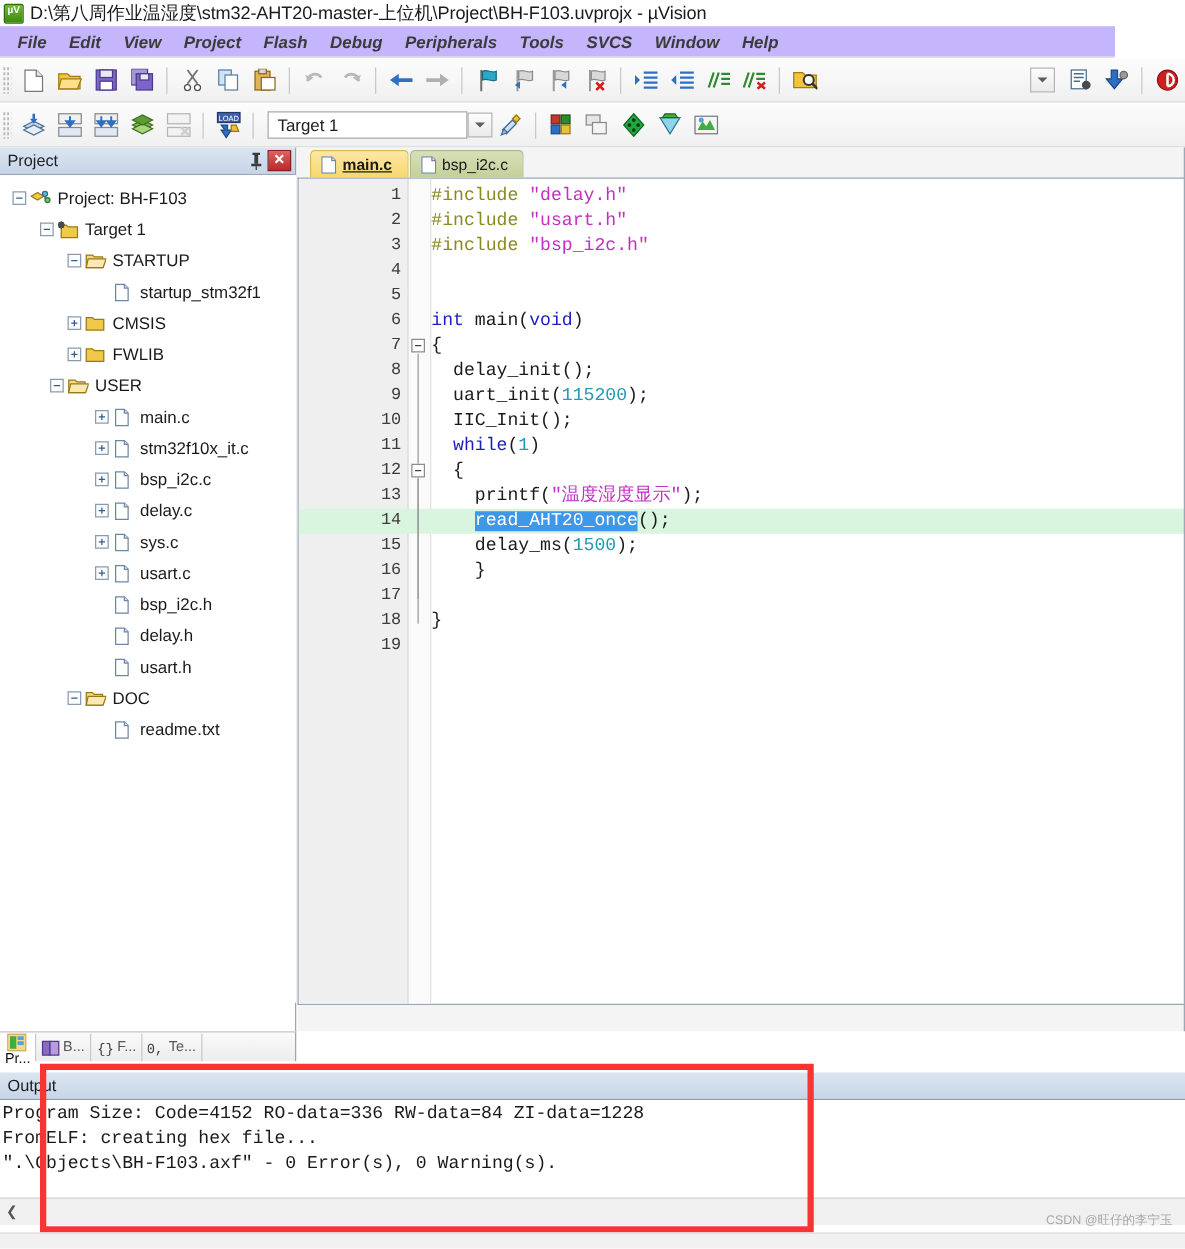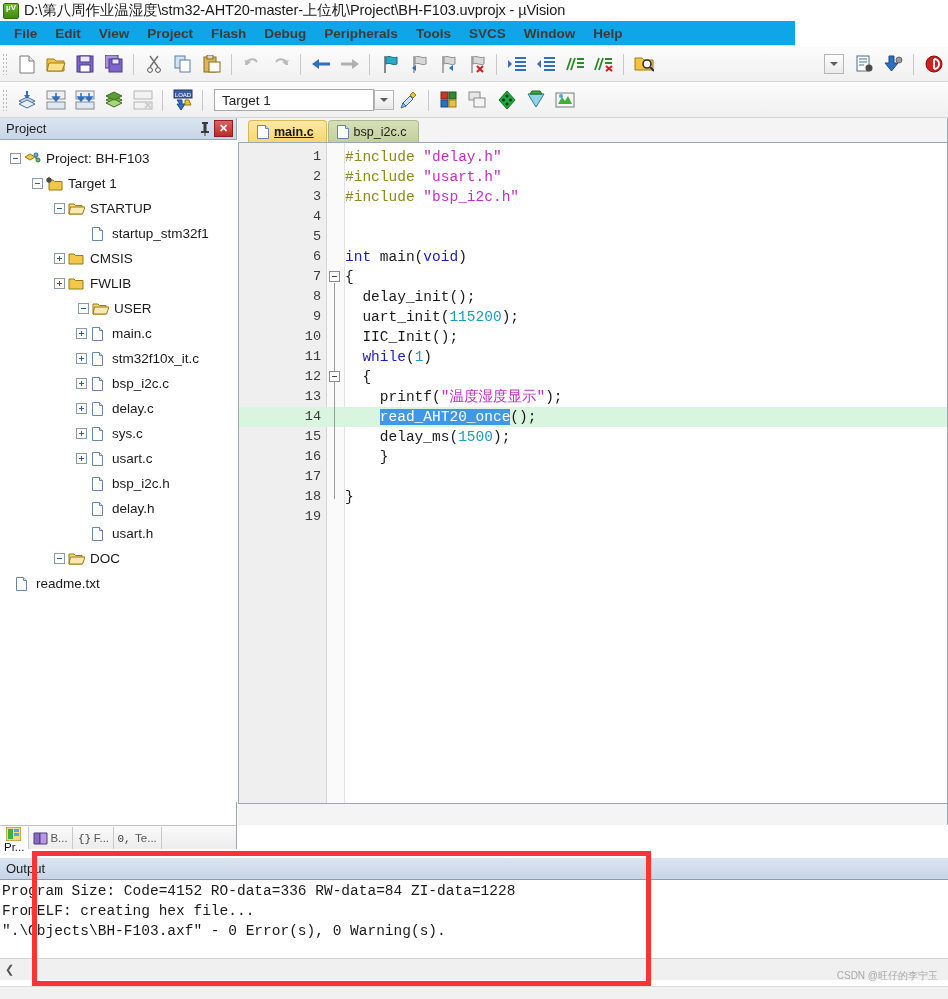--- a/index.html
+++ b/index.html
@@ -37,24 +37,25 @@
     text-align: center; color: #fff; font-size: 8px; font-weight: bold;
     font-family: "Liberation Sans", sans-serif;
   }
   .title-text {
     font-size: 14.5px; color: #1a1a1a; white-space: nowrap;
     letter-spacing: -0.1px;
   }
 
   
   .menubar {
-    position: absolute; left: 0; top: 21px; width: 795px; height: 25px;
-    background: #0ea5e9;
+    position: absolute; left: 0; top: 21px; width: 892px; height: 25px;
+    background: #c4b5fd;
     display: flex; align-items: center;
     border-bottom: 1px solid #dfdfdf;
+    font-style: italic;
   }
   .menu-item {
     font-size: 13.5px; color: #3b3b3b; font-weight: bold;
     padding: 2px 9px; cursor: default; white-space: nowrap;
   }
   .menu-item:first-child { margin-left: 5px; }
 
   
   .toolbar {
     position: absolute; left: 0; width: 948px; height: 35px;
@@ -682,21 +683,21 @@
             </svg></span>
           <span class="tlbl">CMSIS</span>
         </div>
         <div class="tnode" style="padding-left: 54px;">
           <span class="texp plus"></span>
           <span class="ticon"><svg width="17" height="16" viewBox="0 0 17 16">
               <path d="M1 3h5l1.5 1.5H15V13H1z" fill="#f0c84a" stroke="#9a7a10"></path>
             </svg></span>
           <span class="tlbl">FWLIB</span>
         </div>
-        <div class="tnode" style="padding-left: 78px;">
+        <div class="tnode" style="padding-left: 40px;">
           <span class="texp"></span>
           <span class="ticon"><svg width="17" height="16" viewBox="0 0 17 16">
               <path d="M1 3h5l1.5 1.5H14V13H1z" fill="#f5d98a" stroke="#9a7a10"></path>
               <path d="M2.5 6H17l-2.5 7H1z" fill="#fbe9b5" stroke="#9a7a10"></path>
             </svg></span>
           <span class="tlbl">USER</span>
         </div>
         <div class="tnode" style="padding-left: 76px;">
           <span class="texp plus"></span>
           <span class="ticon"><svg width="17" height="16" viewBox="0 0 17 16">
@@ -770,21 +771,21 @@
           <span class="tlbl">usart.h</span>
         </div>
         <div class="tnode" style="padding-left: 54px;">
           <span class="texp"></span>
           <span class="ticon"><svg width="17" height="16" viewBox="0 0 17 16">
               <path d="M1 3h5l1.5 1.5H14V13H1z" fill="#f5d98a" stroke="#9a7a10"></path>
               <path d="M2.5 6H17l-2.5 7H1z" fill="#fbe9b5" stroke="#9a7a10"></path>
             </svg></span>
           <span class="tlbl">DOC</span>
         </div>
-        <div class="tnode" style="">
+        <div class="tnode" style="padding-left: 76px;">
           <span class="texp none"></span>
           <span class="ticon"><svg width="17" height="16" viewBox="0 0 17 16">
               <path d="M2.5 1.5h7l3 3V14.5h-10z" fill="#ffffff" stroke="#6b86a8"></path>
               <path d="M9.5 1.5v3h3" fill="#dbe6f2" stroke="#6b86a8"></path>
             </svg></span>
           <span class="tlbl">readme.txt</span>
         </div>
       </div>
 
     <div class="psb">

